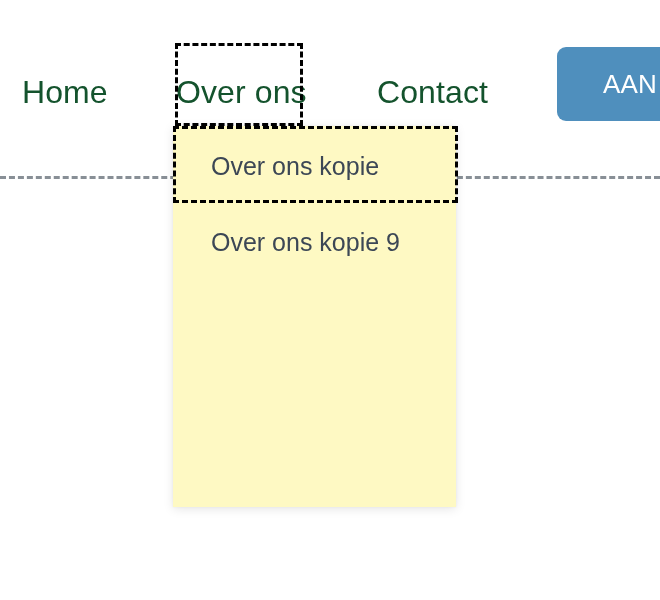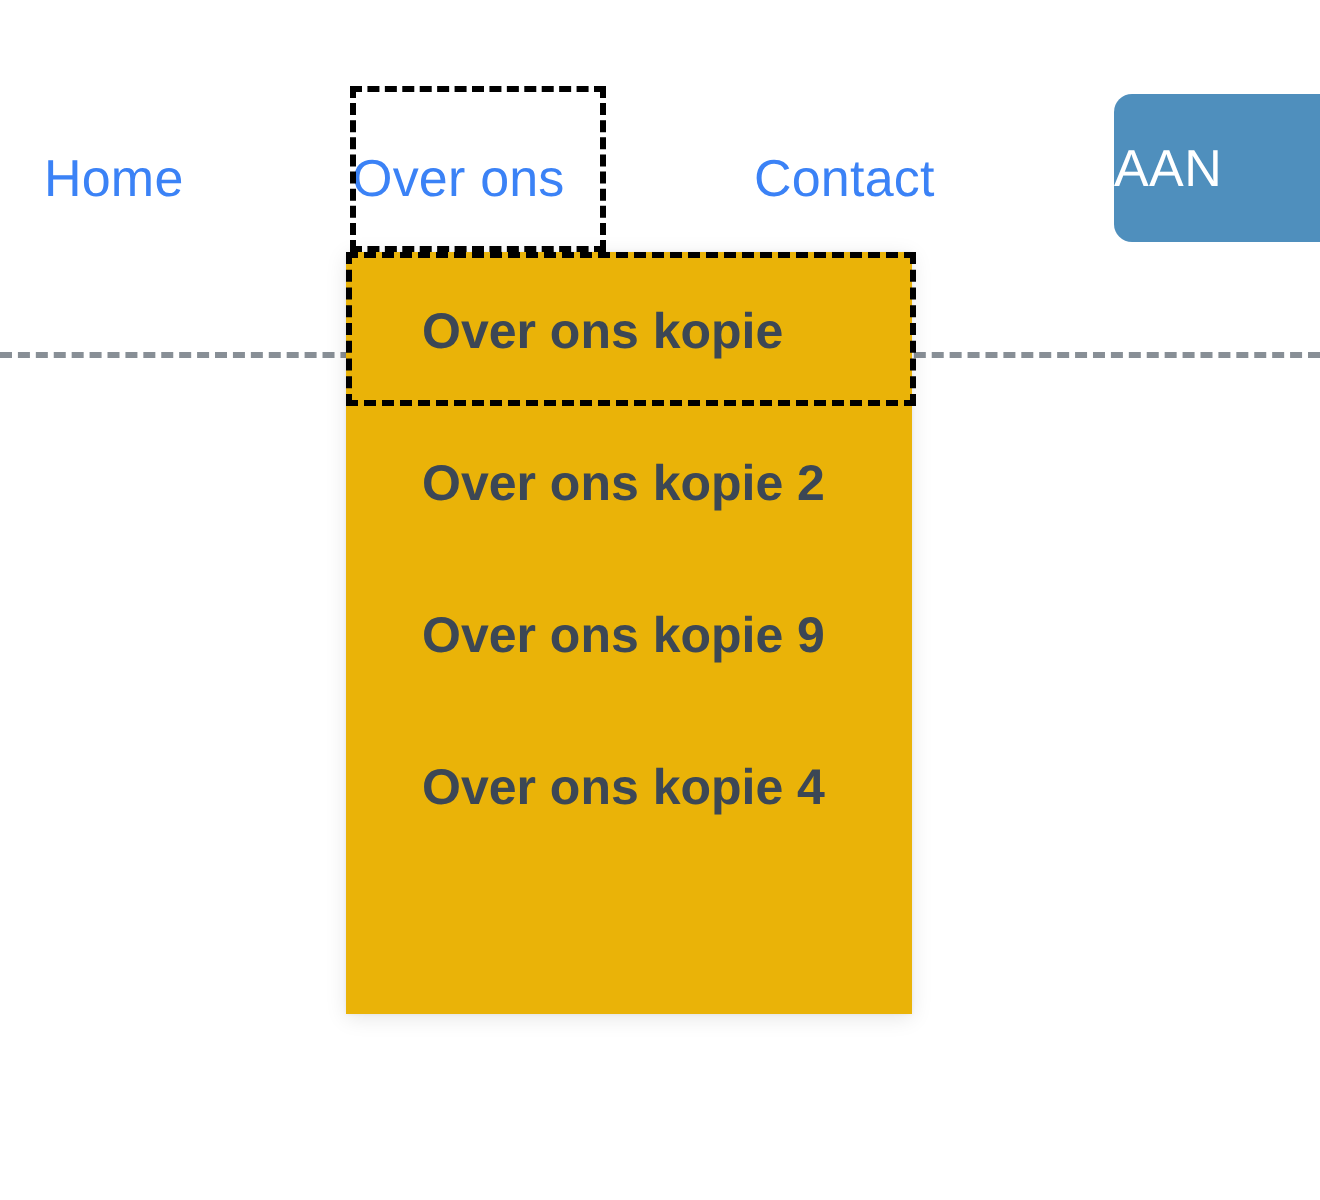--- a/index.html
+++ b/index.html
@@ -27,23 +27,23 @@
   .navbar {
     position: absolute;
     left: 0;
     top: 0;
     width: 660px;
     height: 128px;
   }
 
   .nav-link {
     position: absolute;
-    font-size: 26px;
+    font-size: 32px;
     line-height: 1;
-    color: #3b82f6;
+    color: #14532d;
     white-space: nowrap;
     letter-spacing: 0.1px;
     cursor: pointer;
   }
   .nav-link-home    { left: 22px;  top: 76px; }
   .nav-link-overons { left: 176px; top: 76px; }
   .nav-link-contact { left: 377px; top: 76px; }
 
   
   .cta-button {
@@ -60,43 +60,43 @@
     align-items: center;
     justify-content: flex-start;
     box-sizing: border-box;
     cursor: pointer;
   }
   .cta-label {
     color: #ffffff;
     font-size: 26px;
     line-height: 1;
     white-space: nowrap;
+    padding-left: 46px;
     letter-spacing: 0.2px;
   }
 
   
   .guide-line {
     position: absolute;
     left: 0;
     top: 176px;
     width: 660px;
     height: 0;
     border-top: 3px dashed #888f96;
   }
 
   
   .dropdown-panel {
     position: absolute;
     left: 173px;
     top: 126px;
     width: 283px;
     height: 381px;
-    background: #eab308;
+    background: #fef9c3;
     box-shadow: 0 2px 10px rgba(0,0,0,0.10), 0 0 2px rgba(0,0,0,0.06);
-    font-weight: bold;
   }
 
   .dropdown-item {
     position: absolute;
     left: 0;
     width: 283px;
     height: 76px;
     display: flex;
     align-items: center;
     cursor: pointer;
@@ -156,31 +156,25 @@
     </button>
 
   </nav>
 
   <div class="dropdown-panel">
 
     <div class="dropdown-item">
       <span class="dropdown-item-label">Over ons kopie</span>
     </div>
 
-    <div class="dropdown-item">
-      <span class="dropdown-item-label">Over ons kopie 2</span>
-    </div>
 
     <div class="dropdown-item">
       <span class="dropdown-item-label">Over ons kopie 9</span>
     </div>
 
-    <div class="dropdown-item">
-      <span class="dropdown-item-label">Over ons kopie 4</span>
-    </div>
 
 
   </div>
 
   <div class="selection-box selection-box-nav"></div>
 
   <div class="selection-box selection-box-item"></div>
 
 </div>
 

